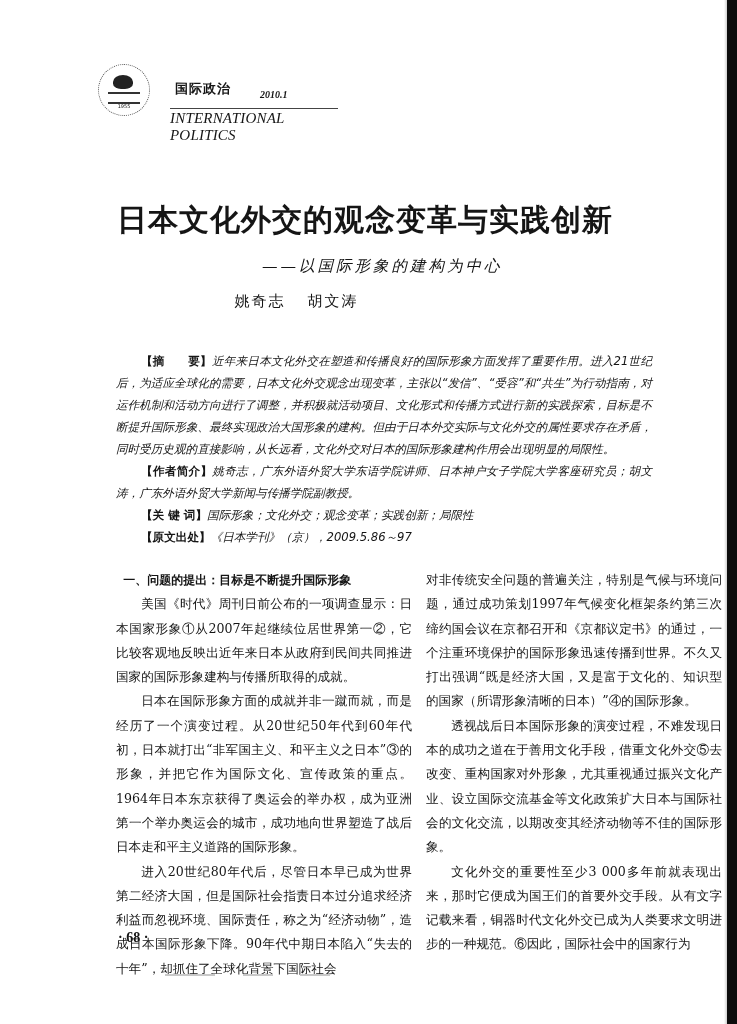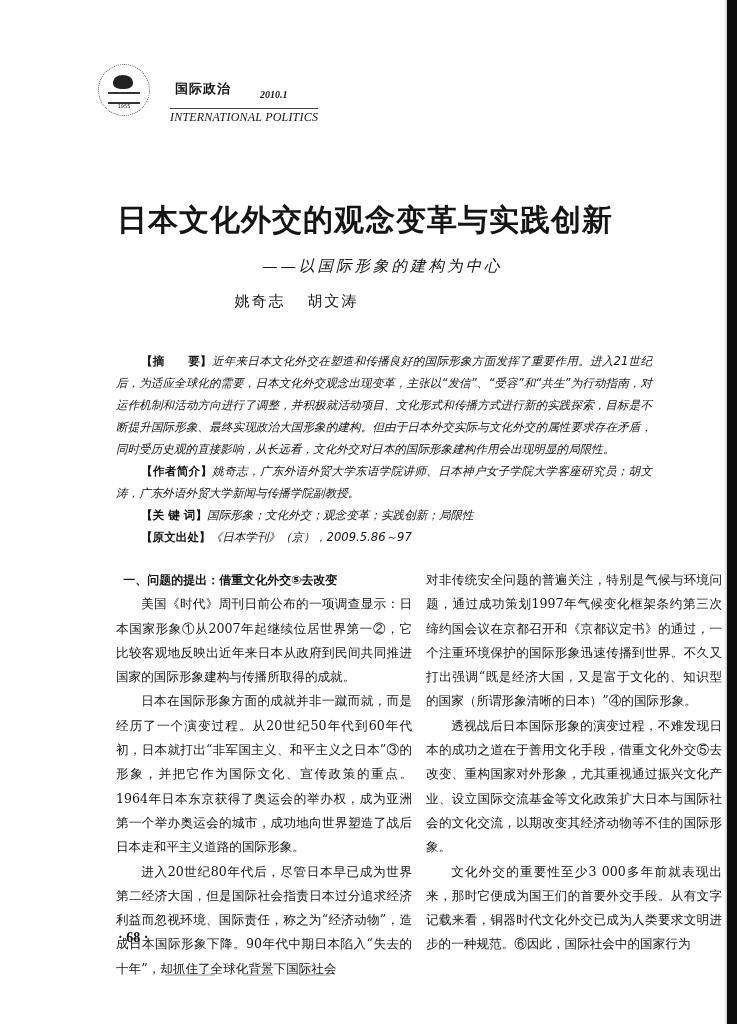--- a/index.html
+++ b/index.html
@@ -37,21 +37,21 @@
   .journal-cn {
     position: absolute; left: 77px; top: 16px;
     font-family: "DejaVu Sans", sans-serif; font-weight: bold; font-size: 13px; letter-spacing: 1px;
   }
   .journal-issue {
     position: absolute; left: 150px; top: 25px;
     font-family: "Liberation Serif", serif; font-style: italic; font-weight: bold; font-size: 10px; margin-left: 12px;
   }
   .journal-en {
     position: absolute; left: 72px; top: 44px;
-    font-family: "Liberation Serif", serif; font-style: italic; font-size: 12px; letter-spacing: 0.2px;
+    font-family: "Liberation Serif", serif; font-style: italic; font-size: 15px; letter-spacing: 0.2px;
     border-top: 1px solid #444; padding-top: 1px;
   }
   
   .title {
     position: absolute; left: 0; width: 730px; top: 200px; text-align: center;
     font-family: "DejaVu Serif", serif; font-weight: bold; font-size: 30px; letter-spacing: 1px;
   }
   .subtitle {
     position: absolute; left: 262px; top: 256px;
     font-family: "DejaVu Serif", serif; font-size: 15.5px; letter-spacing: 3px; font-style: italic;
@@ -125,21 +125,21 @@
   </p>
   <p class="indent">
     <span class="lbl">【关 键 词】</span><span>国际形象；文化外交；观念变革；实践创新；局限性</span>
   </p>
   <p class="indent">
     <span class="lbl">【原文出处】</span><span>《日本学刊》（京），2009.5.86～97</span>
   </p>
 </div>
 
 <div class="col col-left">
-  <p class="section-heading">一、问题的提出：借重文化外交⑤去改变</p>
+  <p class="section-heading">一、问题的提出：目标是不断提升国际形象</p>
   <p>美国《时代》周刊日前公布的一项调查显示：日本国家形象①从2007年起继续位居世界第一②，它比较客观地反映出近年来日本从政府到民间共同推进国家的国际形象建构与传播所取得的成就。</p>
   <p>日本在国际形象方面的成就并非一蹴而就，而是经历了一个演变过程。从20世纪50年代到60年代初，日本就打出“非军国主义、和平主义之日本”③的形象，并把它作为国际文化、宣传政策的重点。1964年日本东京获得了奥运会的举办权，成为亚洲第一个举办奥运会的城市，成功地向世界塑造了战后日本走和平主义道路的国际形象。</p>
   <p>进入20世纪80年代后，尽管日本早已成为世界第二经济大国，但是国际社会指责日本过分追求经济利益而忽视环境、国际责任，称之为“经济动物”，造成日本国际形象下降。90年代中期日本陷入“失去的十年”，却抓住了全球化背景下国际社会</p>
 </div>
 
 <div class="col col-right">
   <p class="noindent">对非传统安全问题的普遍关注，特别是气候与环境问题，通过成功策划1997年气候变化框架条约第三次缔约国会议在京都召开和《京都议定书》的通过，一个注重环境保护的国际形象迅速传播到世界。不久又打出强调“既是经济大国，又是富于文化的、知识型的国家（所谓形象清晰的日本）”④的国际形象。</p>
   <p>透视战后日本国际形象的演变过程，不难发现日本的成功之道在于善用文化手段，借重文化外交⑤去改变、重构国家对外形象，尤其重视通过振兴文化产业、设立国际交流基金等文化政策扩大日本与国际社会的文化交流，以期改变其经济动物等不佳的国际形象。</p>
   <p>文化外交的重要性至少3 000多年前就表现出来，那时它便成为国王们的首要外交手段。从有文字记载来看，铜器时代文化外交已成为人类要求文明进步的一种规范。⑥因此，国际社会中的国家行为</p>
 </div>

